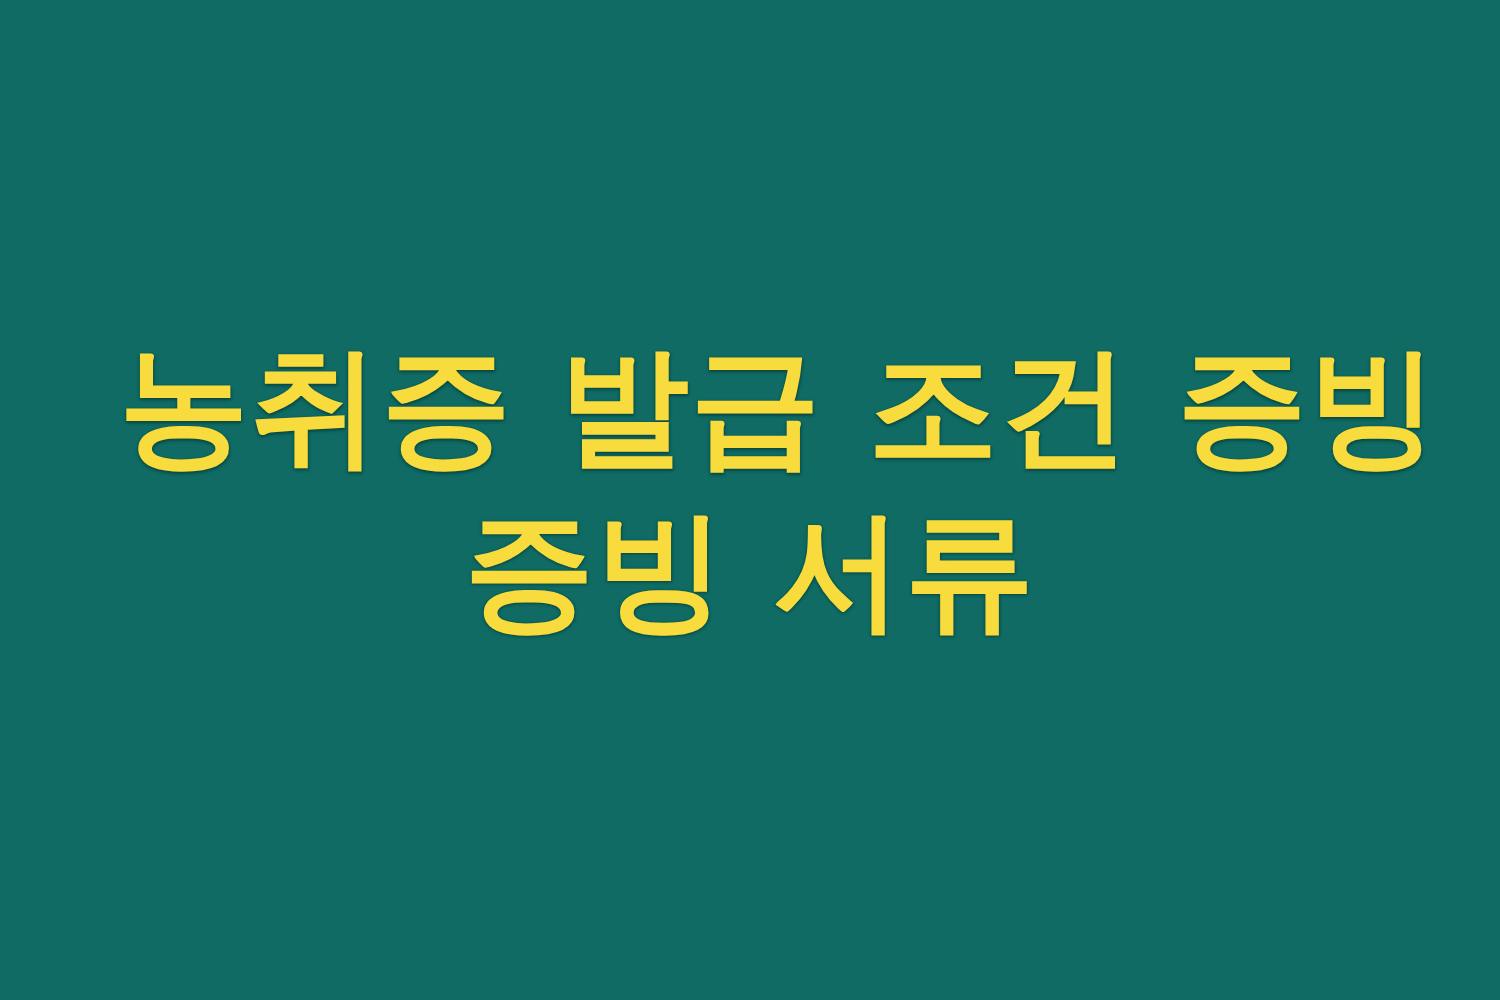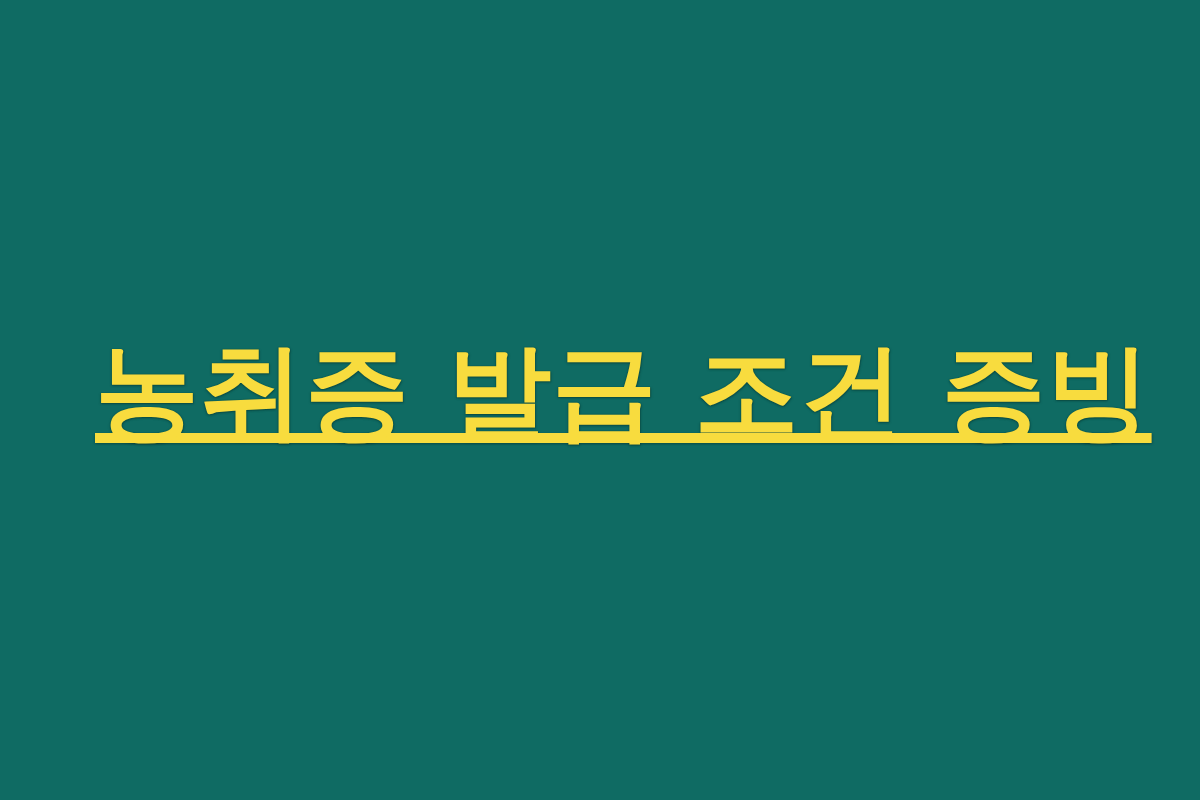--- a/index.html
+++ b/index.html
@@ -42,24 +42,25 @@
     line-height: 131px;
     letter-spacing: 1px;
     white-space: nowrap;
     text-rendering: optimizeLegibility;
     text-shadow:
       0 0 1px rgba(12, 74, 68, 0.85),
       1px 1px 2px rgba(10, 62, 57, 0.55),
       -1px 1px 2px rgba(10, 62, 57, 0.35);
   }
 
-  .title-line.line-1 { font-size: 104px; text-decoration: underline; }
+  .title-line.line-1 { font-size: 104px; }
   .title-line.line-2 { font-size: 104px; }
   .title-line.line-3 { font-size: 104px; }
 </style>
 </head>
 <body style="background: rgb(15, 107, 99);">
 
 <div id="banner" style="background: rgb(15, 107, 99);">
   <div id="title-block">
     <span class="title-line line-1" style="color: rgb(248, 220, 62);">농취증 발급 조건 증빙</span>
+    <span class="title-line line-3" style="color: rgb(248, 220, 62);">증빙 서류</span>
   </div>
 </div>
 
 </body></html>

